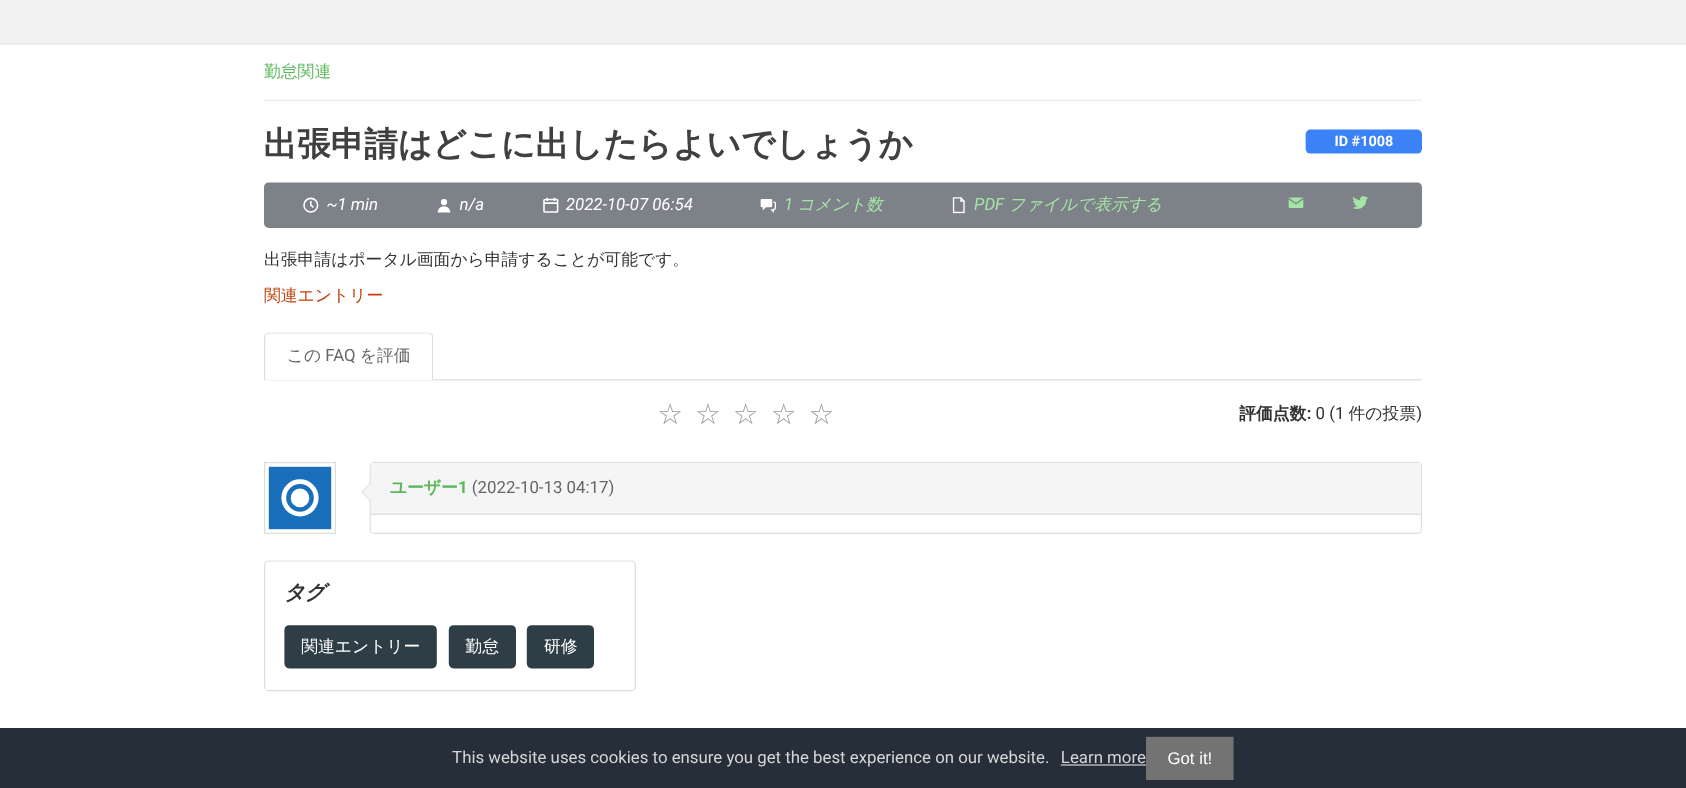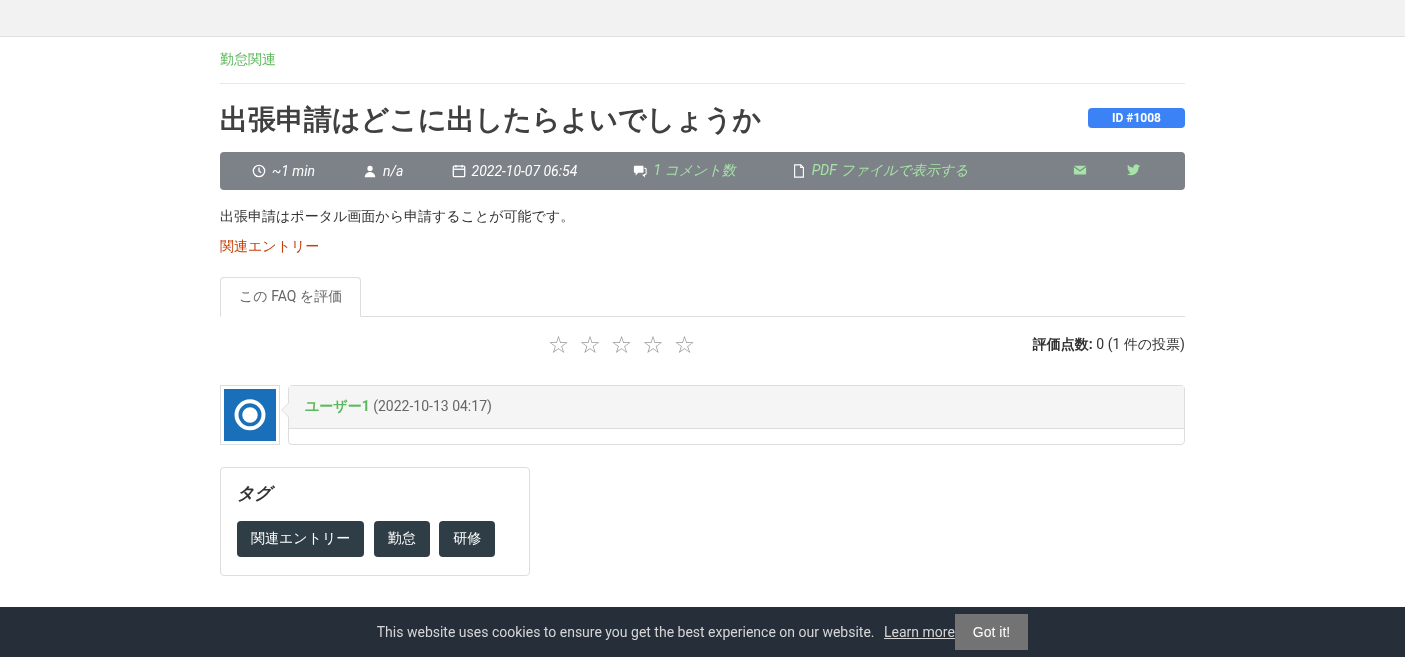--- a/index.html
+++ b/index.html
@@ -120,21 +120,21 @@
     letter-spacing: 10px;
   }
   .star { cursor: pointer; }
   .rating-score {
     font-size: 14px;
     color: #333;
   }
   .rating-score b { font-weight: 700; }
   .comment-block {
     display: flex;
-    gap: 8px;
+    gap: 28px;
     margin-top: 8px;
     margin-bottom: 22px;
   }
   .avatar {
     width: 60px;
     height: 60px;
     border: 1px solid #ddd;
     padding: 3px;
     background: #fff;
     flex-shrink: 0;

